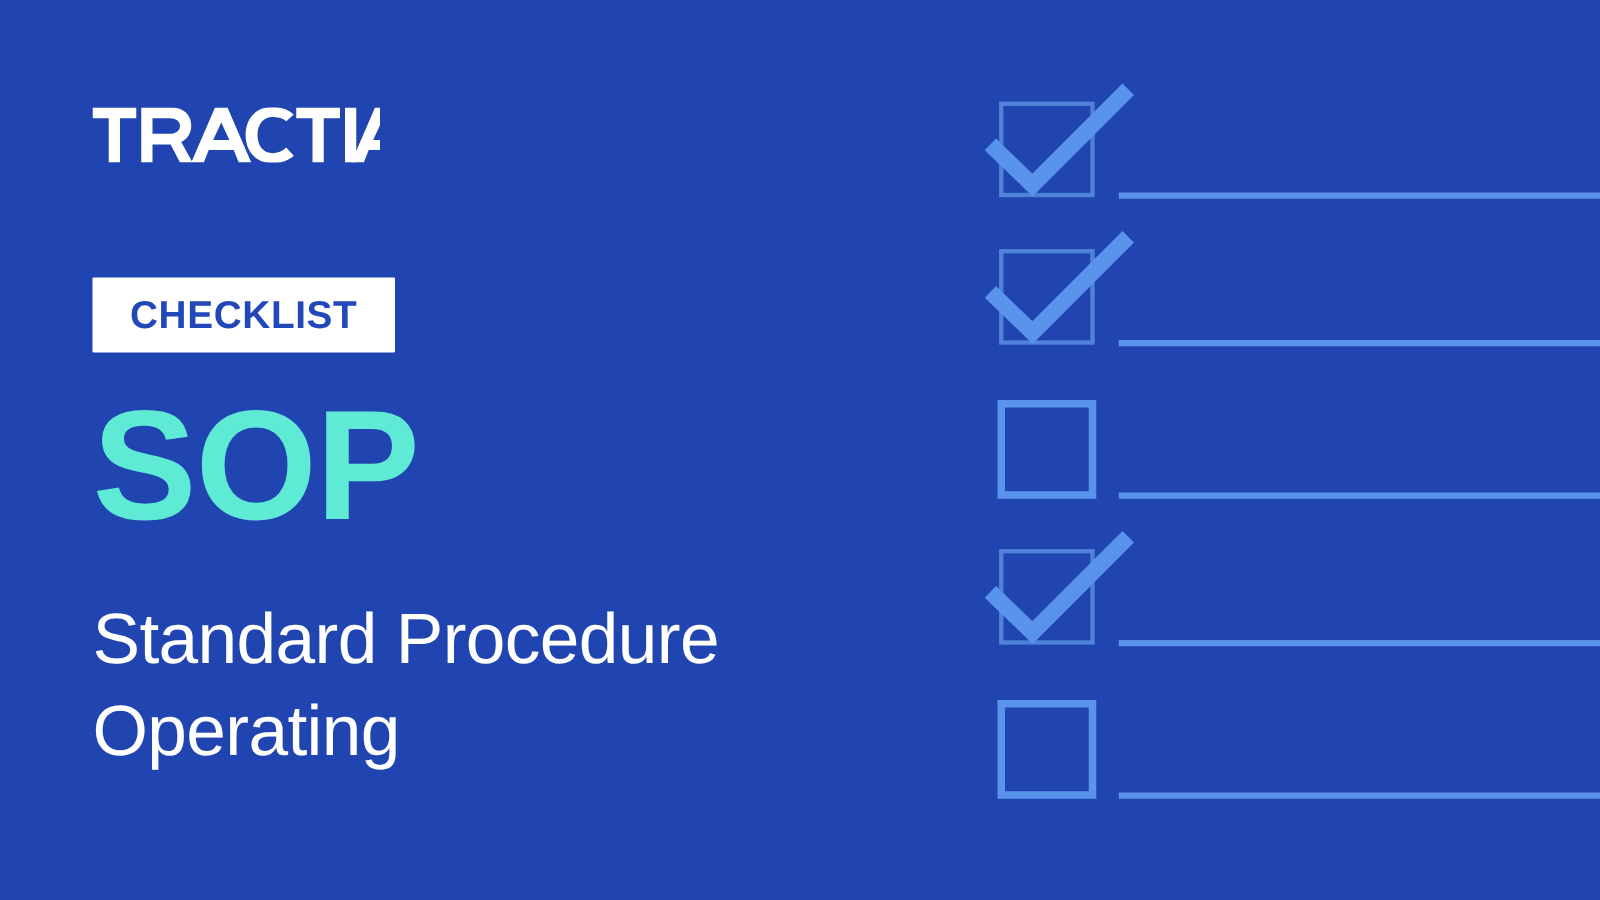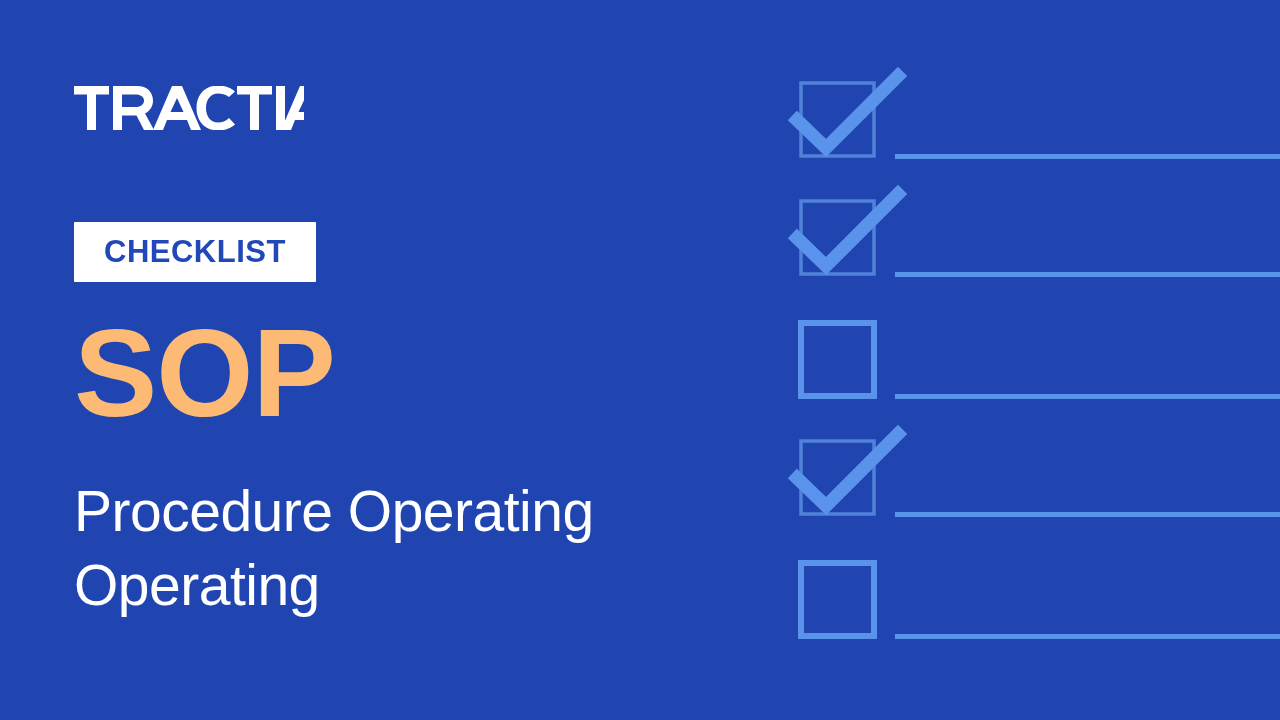--- a/index.html
+++ b/index.html
@@ -65,21 +65,21 @@
     font-weight: bold;
     letter-spacing: 0.5px;
     line-height: 1;
     white-space: nowrap;
   }
 
   .title {
     position: absolute;
     left: 0;
     top: 310px;
-    color: #fdba74;
+    color: #5eead4;
     font-family: "Liberation Sans", sans-serif;
     font-size: 125px;
     font-weight: bold;
     letter-spacing: -1px;
     line-height: 1;
     white-space: nowrap;
   }
 
   .subtitle {
     position: absolute;
@@ -169,21 +169,21 @@
       </svg>
     </div>
 
     <div class="badge">
       <span class="badge-label">CHECKLIST</span>
     </div>
 
     <div class="title">SOP</div>
 
     <div class="subtitle">
-      <span class="subtitle-line">Procedure Operating</span>
+      <span class="subtitle-line">Standard Procedure</span>
       <span class="subtitle-line">Operating</span>
     </div>
   </div>
 
   <div class="checklist">
 
     <div class="check-row" style="top:78px;">
       <div class="check-box-wrap">
         <svg width="110" height="100" viewBox="0 0 110 100" xmlns="http://www.w3.org/2000/svg">
           <rect x="5" y="5" width="73" height="73" fill="none" stroke="#4f82d8" stroke-width="3.5"></rect>

